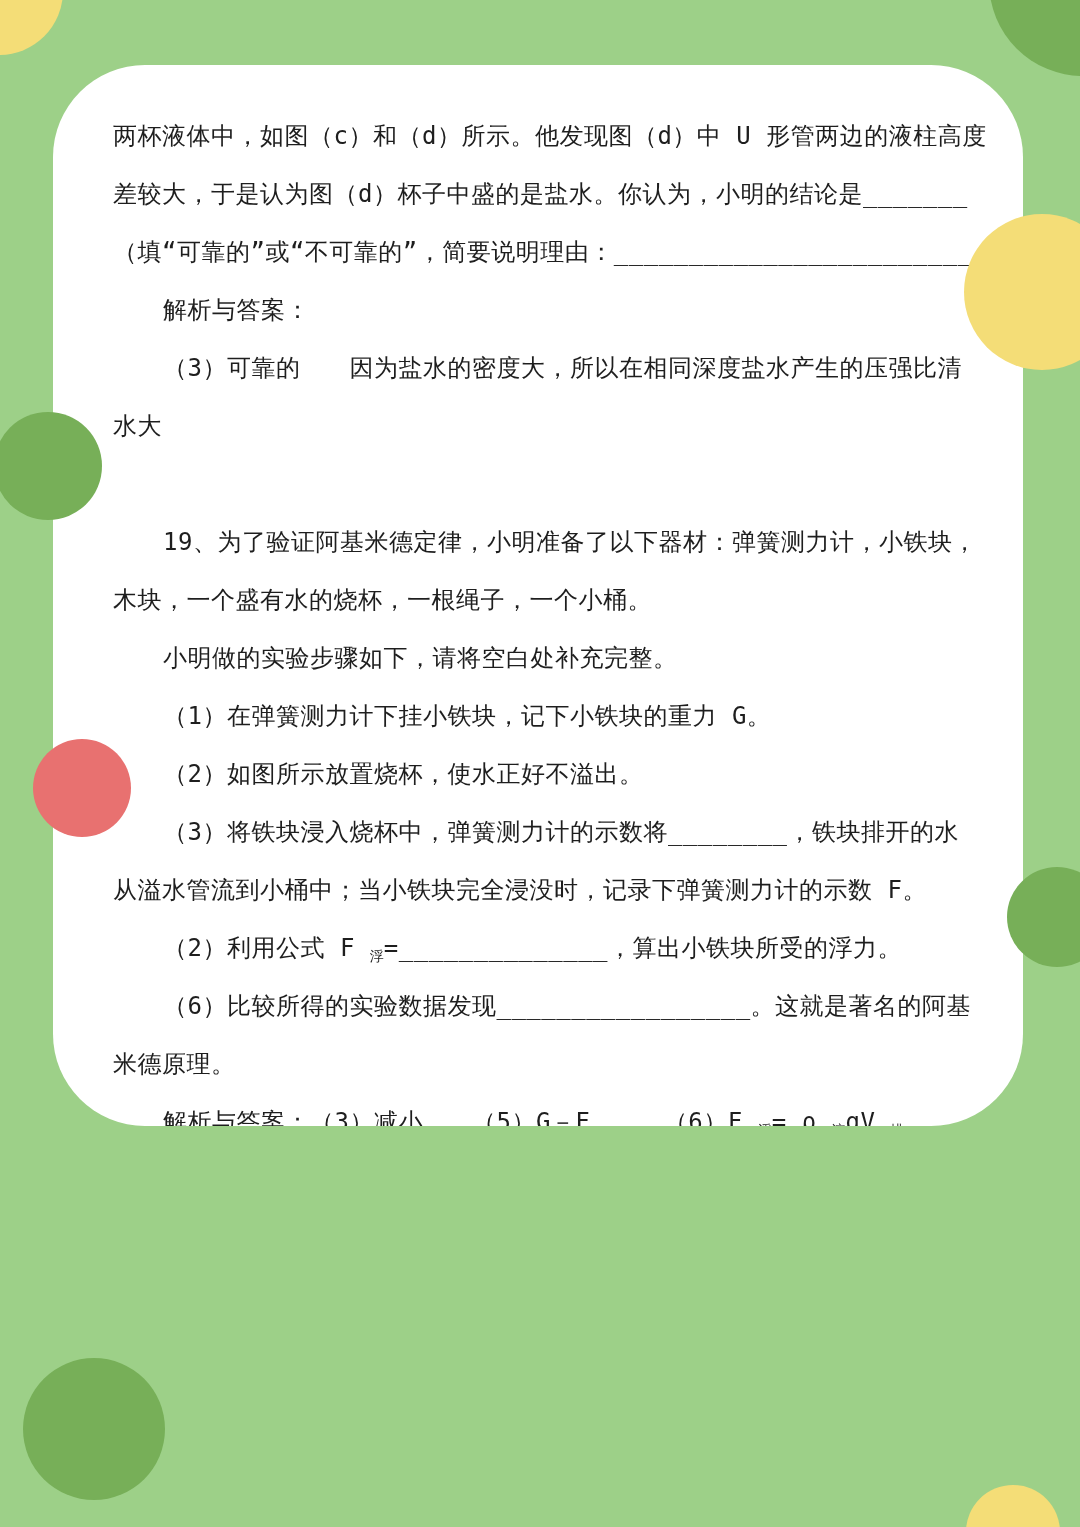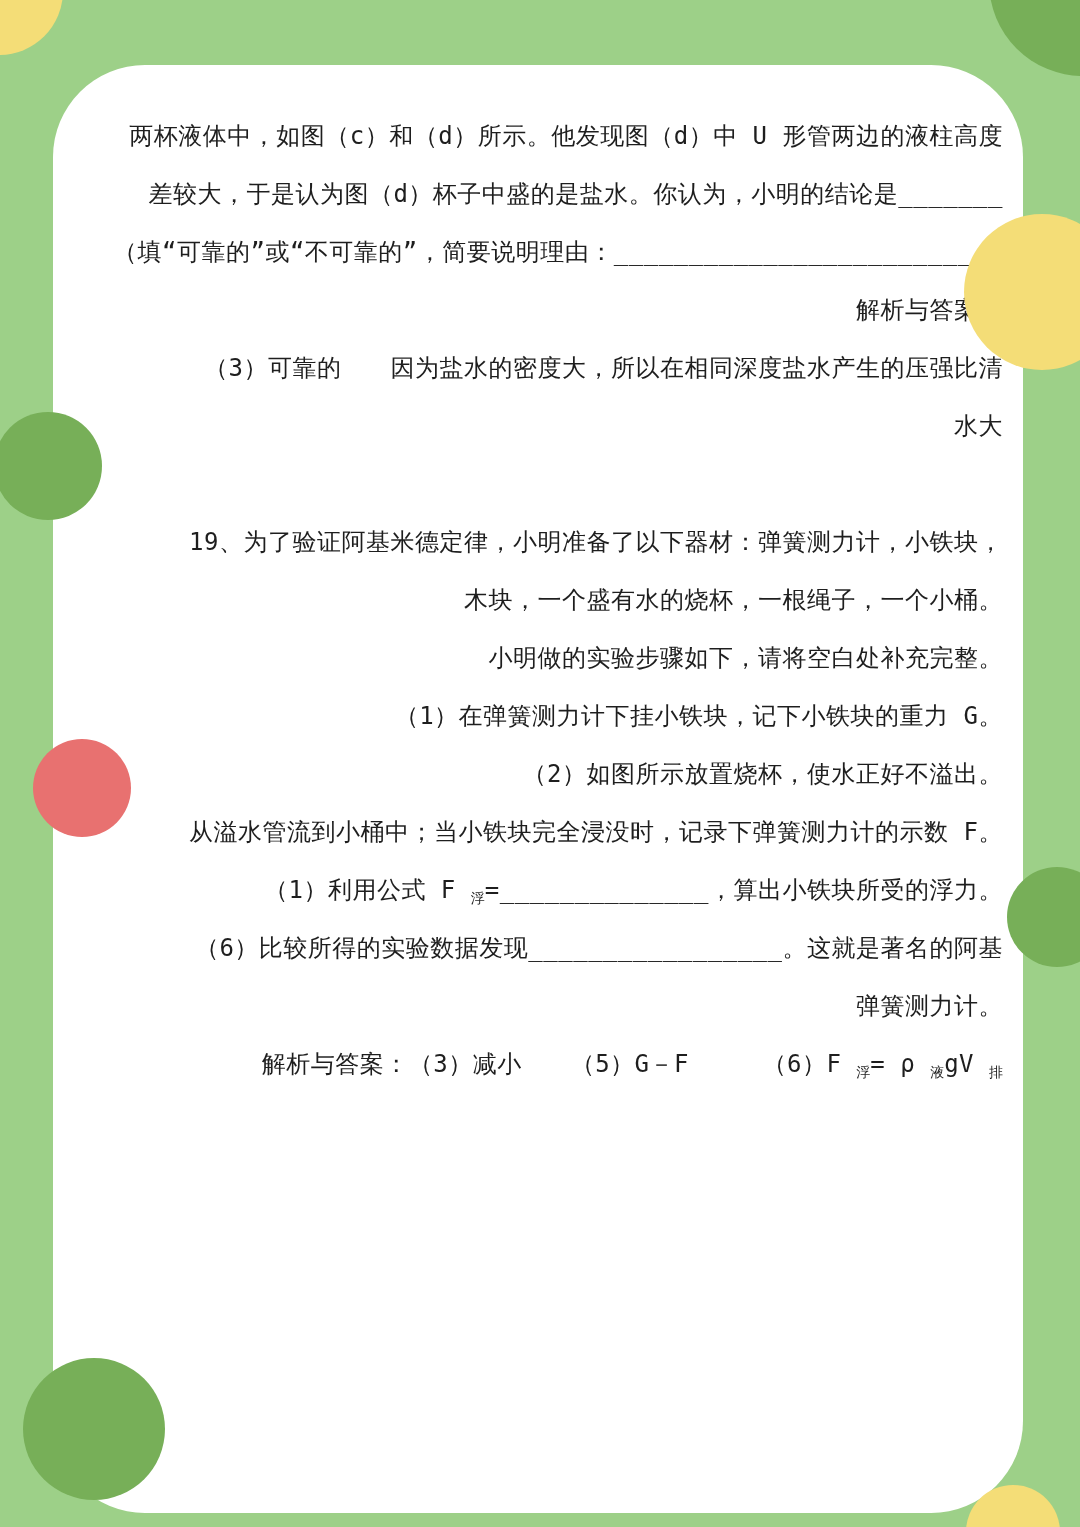--- a/index.html
+++ b/index.html
@@ -15,27 +15,26 @@
   body {
     position: relative;
     background: var(--bg);
     overflow: hidden;
     font-family: "DejaVu Sans Mono", "Liberation Sans", sans-serif;
     color: var(--ink);
   }
   .card {
     position: absolute;
     left: 53px; top: 65px;
-    width: 970px; height: 1448px;
+    width: 970px; height: 1061px;
     background: var(--card);
     border-radius: 92px;
-    padding: 42px 20px 0 60px;
+    padding: 42px 72px 0 60px;
     overflow: hidden;
     z-index: 1;
-    text-align: right;
   }
   .line {
     height: 58px;
     line-height: 58px;
     font-size: 24px;
     white-space: pre;
     letter-spacing: 0.5px;
   }
   .line.indent { padding-left: 50px; }
   .line.blank { height: 58px; }
@@ -77,20 +76,21 @@
       <div class="line"><span>（填“可靠的”或“不可靠的”，简要说明理由：___________________________。</span></div>
       <div class="line indent"><span class="bold">解析与答案：</span></div>
       <div class="line indent"><span>（3）可靠的　　因为盐水的密度大，所以在相同深度盐水产生的压强比清</span></div>
       <div class="line"><span>水大</span></div>
       <div class="line blank"></div>
       <div class="line indent"><span class="bold">19、</span><span>为了验证阿基米德定律，小明准备了以下器材：弹簧测力计，小铁块，</span></div>
       <div class="line"><span>木块，一个盛有水的烧杯，一根绳子，一个小桶。</span></div>
       <div class="line indent"><span>小明做的实验步骤如下，请将空白处补充完整。</span></div>
       <div class="line indent"><span>（1）在弹簧测力计下挂小铁块，记下小铁块的重力 G。</span></div>
       <div class="line indent"><span>（2）如图所示放置烧杯，使水正好不溢出。</span></div>
+      <div class="line indent"><span>（3）将铁块浸入烧杯中，弹簧测力计的示数将________，铁块排开的水</span></div>
       <div class="line"><span>从溢水管流到小桶中；当小铁块完全浸没时，记录下弹簧测力计的示数 F。</span></div>
-      <div class="line indent"><span>（1）利用公式 F </span><span class="sub">浮</span><span>=______________，算出小铁块所受的浮力。</span></div>
+      <div class="line indent"><span>（2）利用公式 F </span><span class="sub">浮</span><span>=______________，算出小铁块所受的浮力。</span></div>
       <div class="line indent"><span>（6）比较所得的实验数据发现_________________。这就是著名的阿基</span></div>
-      <div class="line"><span>弹簧测力计。</span></div>
+      <div class="line"><span>米德原理。</span></div>
       <div class="line indent"><span class="bold">解析与答案：</span><span>（3）减小　　（5）G－F　　　（6）F </span><span class="sub">浮</span><span>= ρ </span><span class="sub">液</span><span>gV </span><span class="sub">排</span></div>
       <div class="line blank"></div>
     </div>
 </div>
 
 </body></html>

